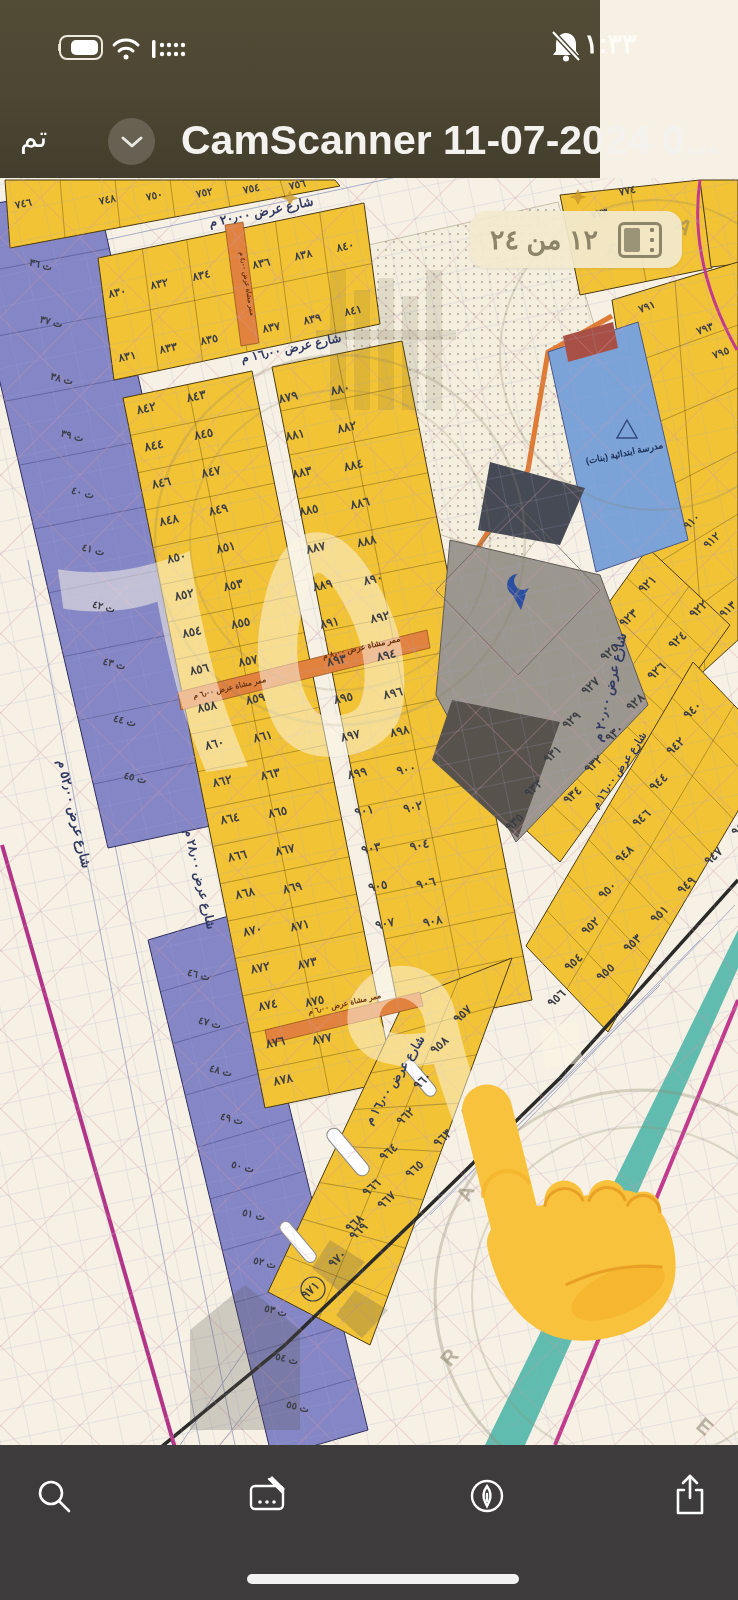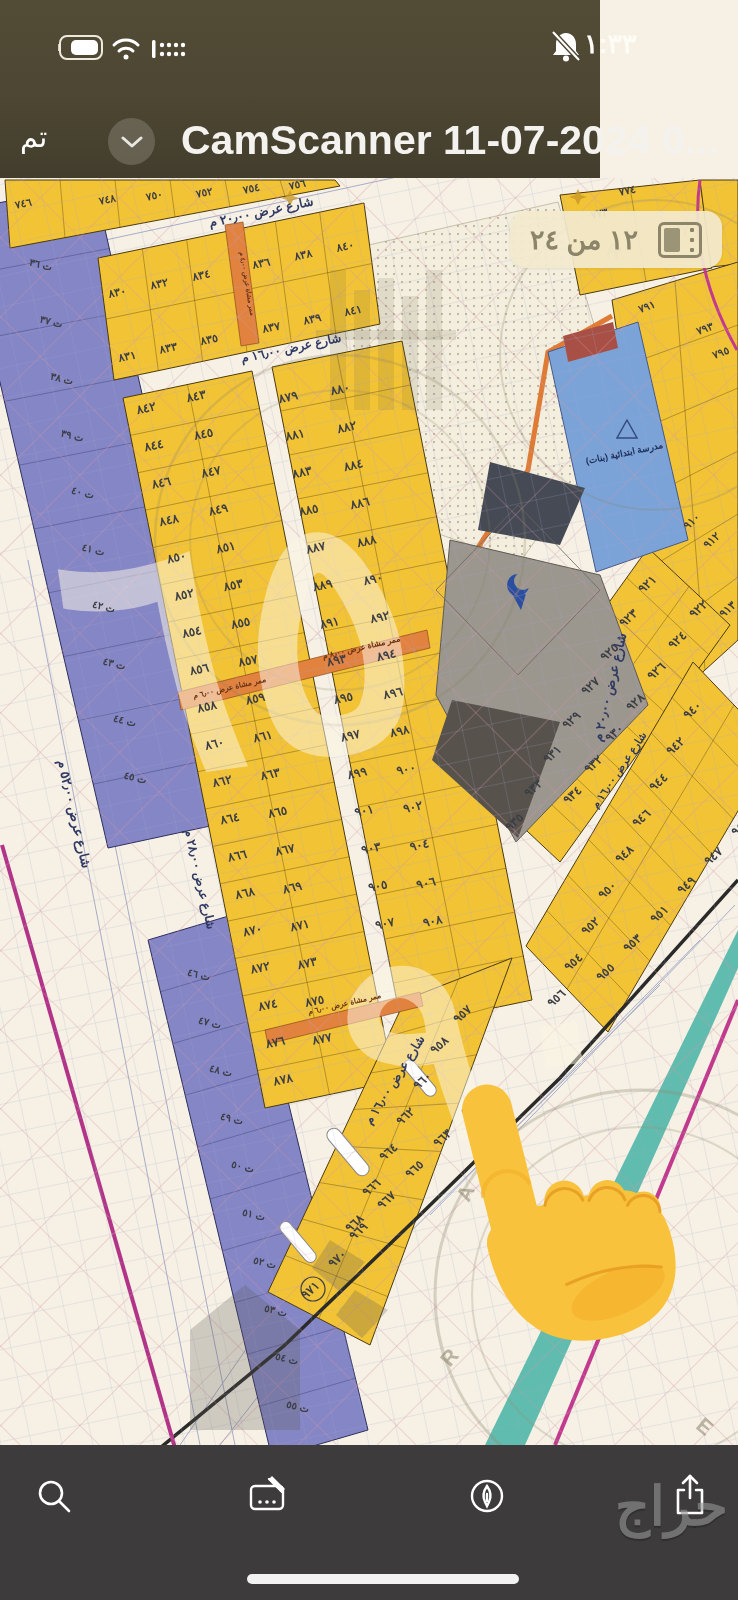--- a/index.html
+++ b/index.html
@@ -9,21 +9,21 @@
   #topbar{position:absolute;left:0;top:0;width:600px;height:178px;
     background:linear-gradient(180deg,#524c37 0%,#4c4632 55%,#433d2d 100%);z-index:40;}
   .sb-time{position:absolute;left:584px;top:28px;width:120px;color:#fdfcf6;font-size:27px;
     font-weight:700;letter-spacing:1px;}
   .nav-done{position:absolute;left:20px;top:120px;color:#fff;font-size:29px;font-weight:500;}
   .nav-collapse{position:absolute;left:108px;top:118px;width:47px;height:47px;border-radius:50%;
     background:rgba(130,124,112,.55);display:flex;align-items:center;justify-content:center;}
   .nav-title{position:absolute;left:181px;top:117px;width:552px;color:#f4f2ee;font-size:41px;
     font-weight:700;white-space:nowrap;overflow:hidden;}
   
-  #page-badge{position:absolute;left:510px;top:211px;height:57px;padding:0 20px;z-index:30;
+  #page-badge{position:absolute;left:470px;top:211px;height:57px;padding:0 20px;z-index:30;
     background:rgba(242,233,205,.93);border-radius:16px;display:flex;align-items:center;gap:20px;
     box-shadow:0 1px 3px rgba(0,0,0,.08);}
   #page-badge .badge-text{color:#8d8569;font-size:27px;font-weight:600;}
   .badge-icon{position:relative;width:38px;height:30px;border:3px solid #8d8569;border-radius:6px;}
   .badge-icon .bi-col{position:absolute;right:3px;top:2px;bottom:2px;width:9px;
     display:flex;flex-direction:column;justify-content:space-between;align-items:center;padding:1px 0;}
   .badge-icon .bi-col i{width:4px;height:4px;background:#8d8569;border-radius:1px;}
   .badge-icon .bi-body{position:absolute;left:3px;top:3px;bottom:3px;width:16px;
     background:#8d8569;border-radius:2px;opacity:.85;}
   
@@ -559,16 +559,15 @@
       </g>
     </svg>
     <svg class="tb-icon" style="left:662px;" viewBox="0 0 56 56">
       <g stroke="#fff" stroke-width="2.6" fill="none" stroke-linecap="round" stroke-linejoin="round">
         <path d="M22,22 H16 V45 H40 V22 H34"></path>
         <line x1="28" y1="8" x2="28" y2="30"></line>
         <polyline points="21,15 28,8 35,15"></polyline>
       </g>
     </svg>
     <div id="home-indicator"></div>
-    <div id="brand-watermark">حراج</div>
   </div>
 
 </div>
 
 </body></html>

